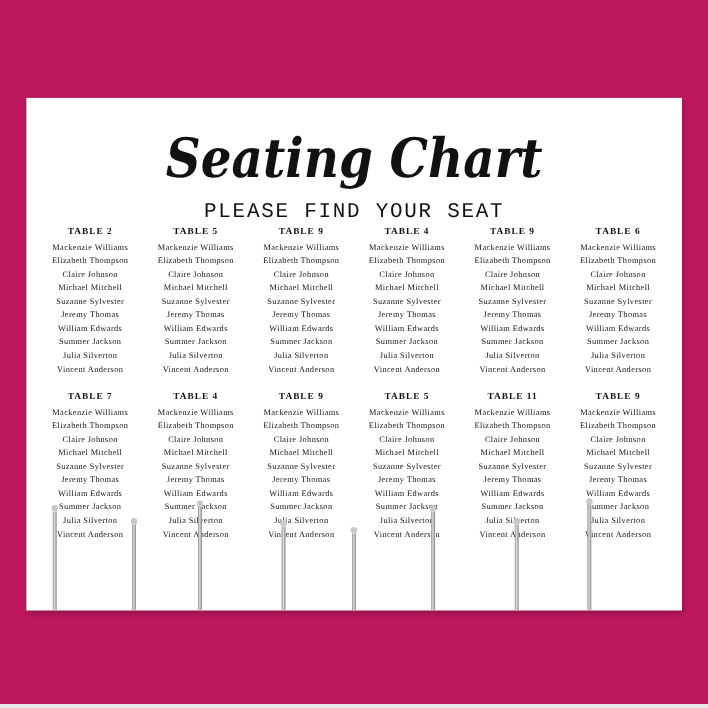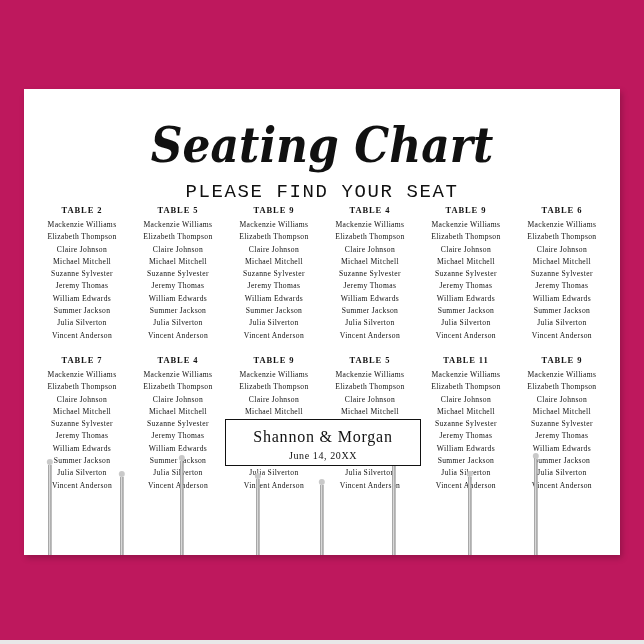--- a/index.html
+++ b/index.html
@@ -425,20 +425,16 @@
               <rect x="0" y="1" width="132" height="11" fill="#f08a1e"></rect>
               <rect x="0" y="12" width="132" height="11" fill="#f5dd28"></rect>
               <rect x="0" y="23" width="132" height="11" fill="#2a9a3f"></rect>
               <rect x="0" y="34" width="132" height="11" fill="#1d4fb5"></rect>
               <rect x="0" y="45" width="132" height="20" fill="#6c2c8f"></rect>
             </g>
           </g>
         </g>
       </svg>
 
-      <div class="banner">
-        <div class="couple">Shannon &amp; Morgan</div>
-        <div class="date">June 14, 20XX</div>
-      </div>
     </div>
 
   </div>
 </div>
 
 </body></html>

